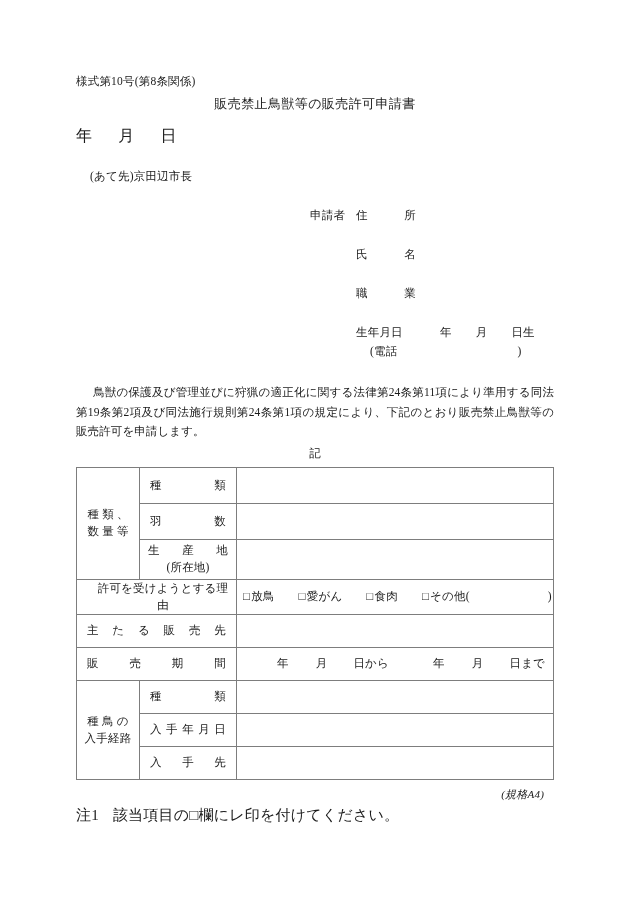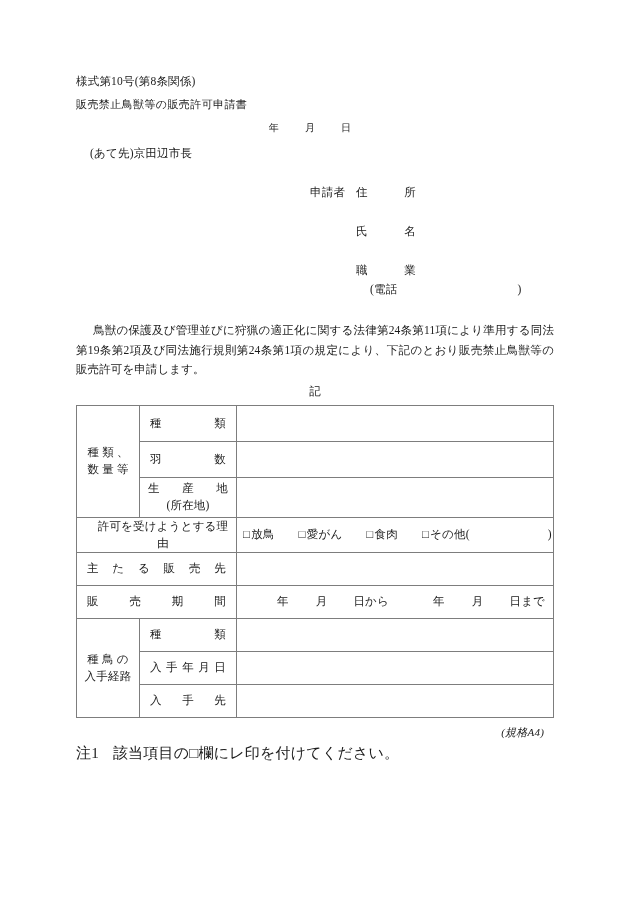--- a/index.html
+++ b/index.html
@@ -23,39 +23,39 @@
     width: 478px;
   }
 
   
   .form-no {
     font-size: 11.5px;
     line-height: 18px;
     letter-spacing: 0.2px;
   }
   .doc-title {
-    text-align: left;
-    font-size: 11px;
+    text-align: center;
+    font-size: 13px;
     line-height: 20px;
     margin-top: 4px;
     letter-spacing: 0.4px;
   }
   .date-line {
-    font-size: 10px;
+    font-size: 16px;
     line-height: 20px;
-    margin-top: 4px;
-    text-align: center;
+    margin-top: 12px;
+    text-align: left;
     padding-right: 10px;
     letter-spacing: 0.2px;
   }
   .date-line .sp { display: inline-block; width: 26px; }
   .addressee {
     font-size: 11.5px;
     line-height: 20px;
-    margin-top: 5px;
+    margin-top: 20px;
     padding-left: 14px;
     letter-spacing: 0.2px;
   }
 
   
   .applicant {
     margin-top: 6px;
     font-size: 11.5px;
     line-height: 19px;
     padding-left: 234px;
@@ -221,20 +221,27 @@
 
       <div class="applicant-row">
         <span class="ap-tag"></span>
         <span class="ap-field">
           <span>職</span>
           <span>業</span>
         </span>
         <span class="ap-rest"></span>
       </div>
 
+      <div class="applicant-row">
+        <span class="ap-tag"></span>
+        <span class="ap-field tight">生年月日</span>
+        <span class="ap-rest">
+          <span class="sp"></span><span>年</span><span class="sp"></span><span>月</span><span class="sp"></span><span>日生</span>
+        </span>
+      </div>
 
       <div class="ap-phone">
         <span>(電話</span><span class="gap"></span><span>)</span>
       </div>
     </div>
 
     <div class="body-para"><span class="indent"></span><span>鳥獣の保護及び管理並びに狩猟の適正化に関する法律第24条第11項により準用する同法第19条第2項及び同法施行規則第24条第1項の規定により、下記のとおり販売禁止鳥獣等の販売許可を申請します。</span></div>
 
     <div class="ki">記</div>
 

